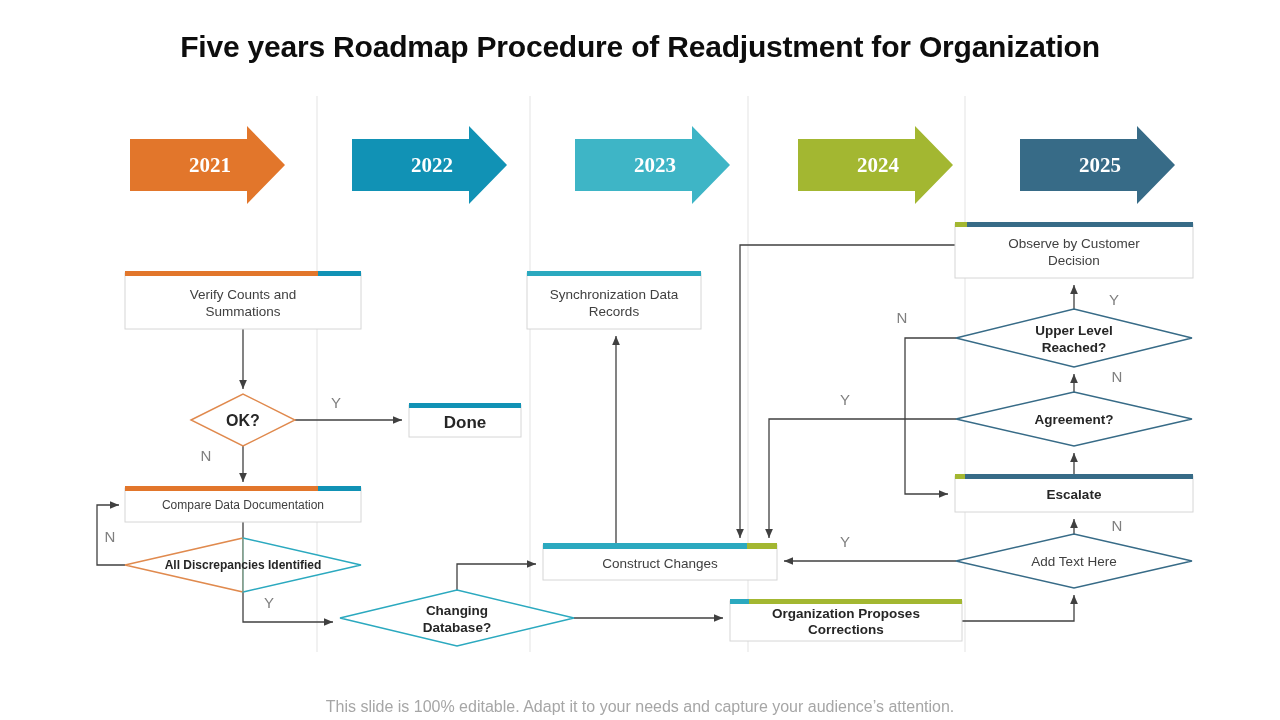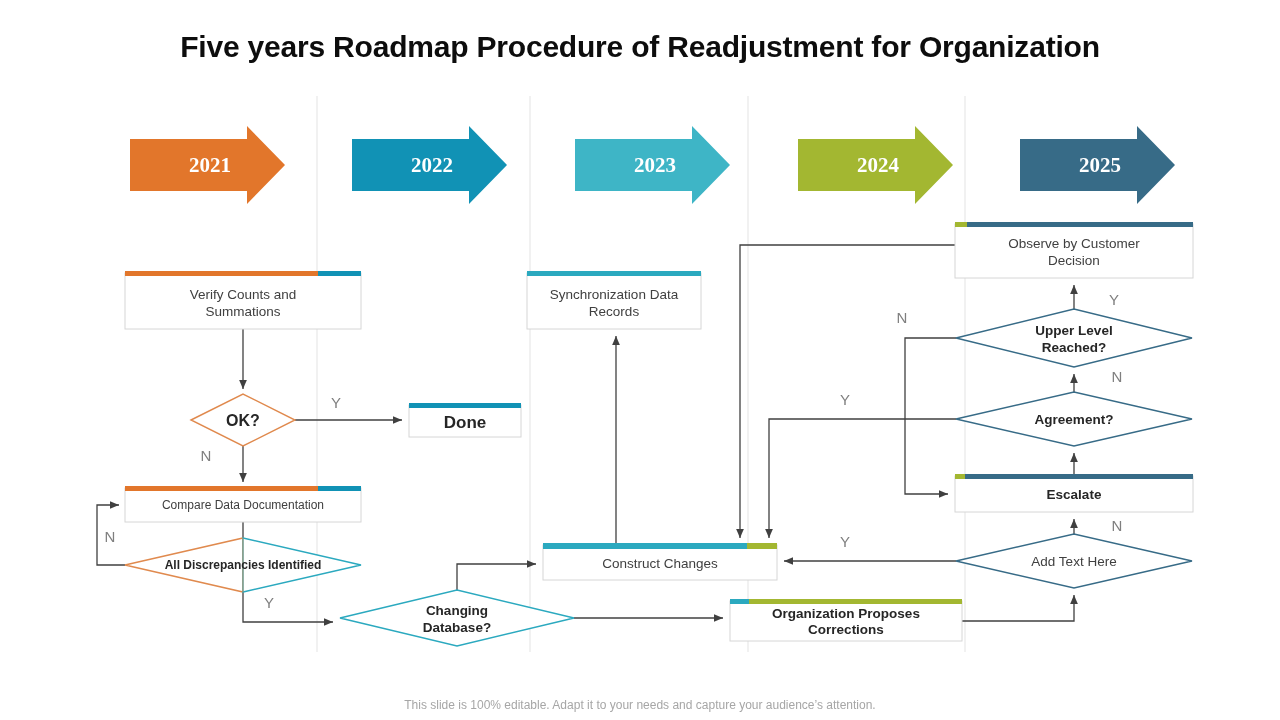--- a/index.html
+++ b/index.html
@@ -33,21 +33,21 @@
     color: #0d0d0d;
     letter-spacing: -0.2px;
   }
   #footer-note {
     position: absolute;
     left: 0;
     top: 698px;
     width: 1280px;
     text-align: center;
     font-family: "Liberation Sans", sans-serif;
-    font-size: 12px;
+    font-size: 16px;
     color: #a6a6a6;
   }
   #flow-svg {
     position: absolute;
     left: 0;
     top: 0;
   }
   .node-label {
     font-family: "Liberation Sans", sans-serif;
     fill: #404040;

